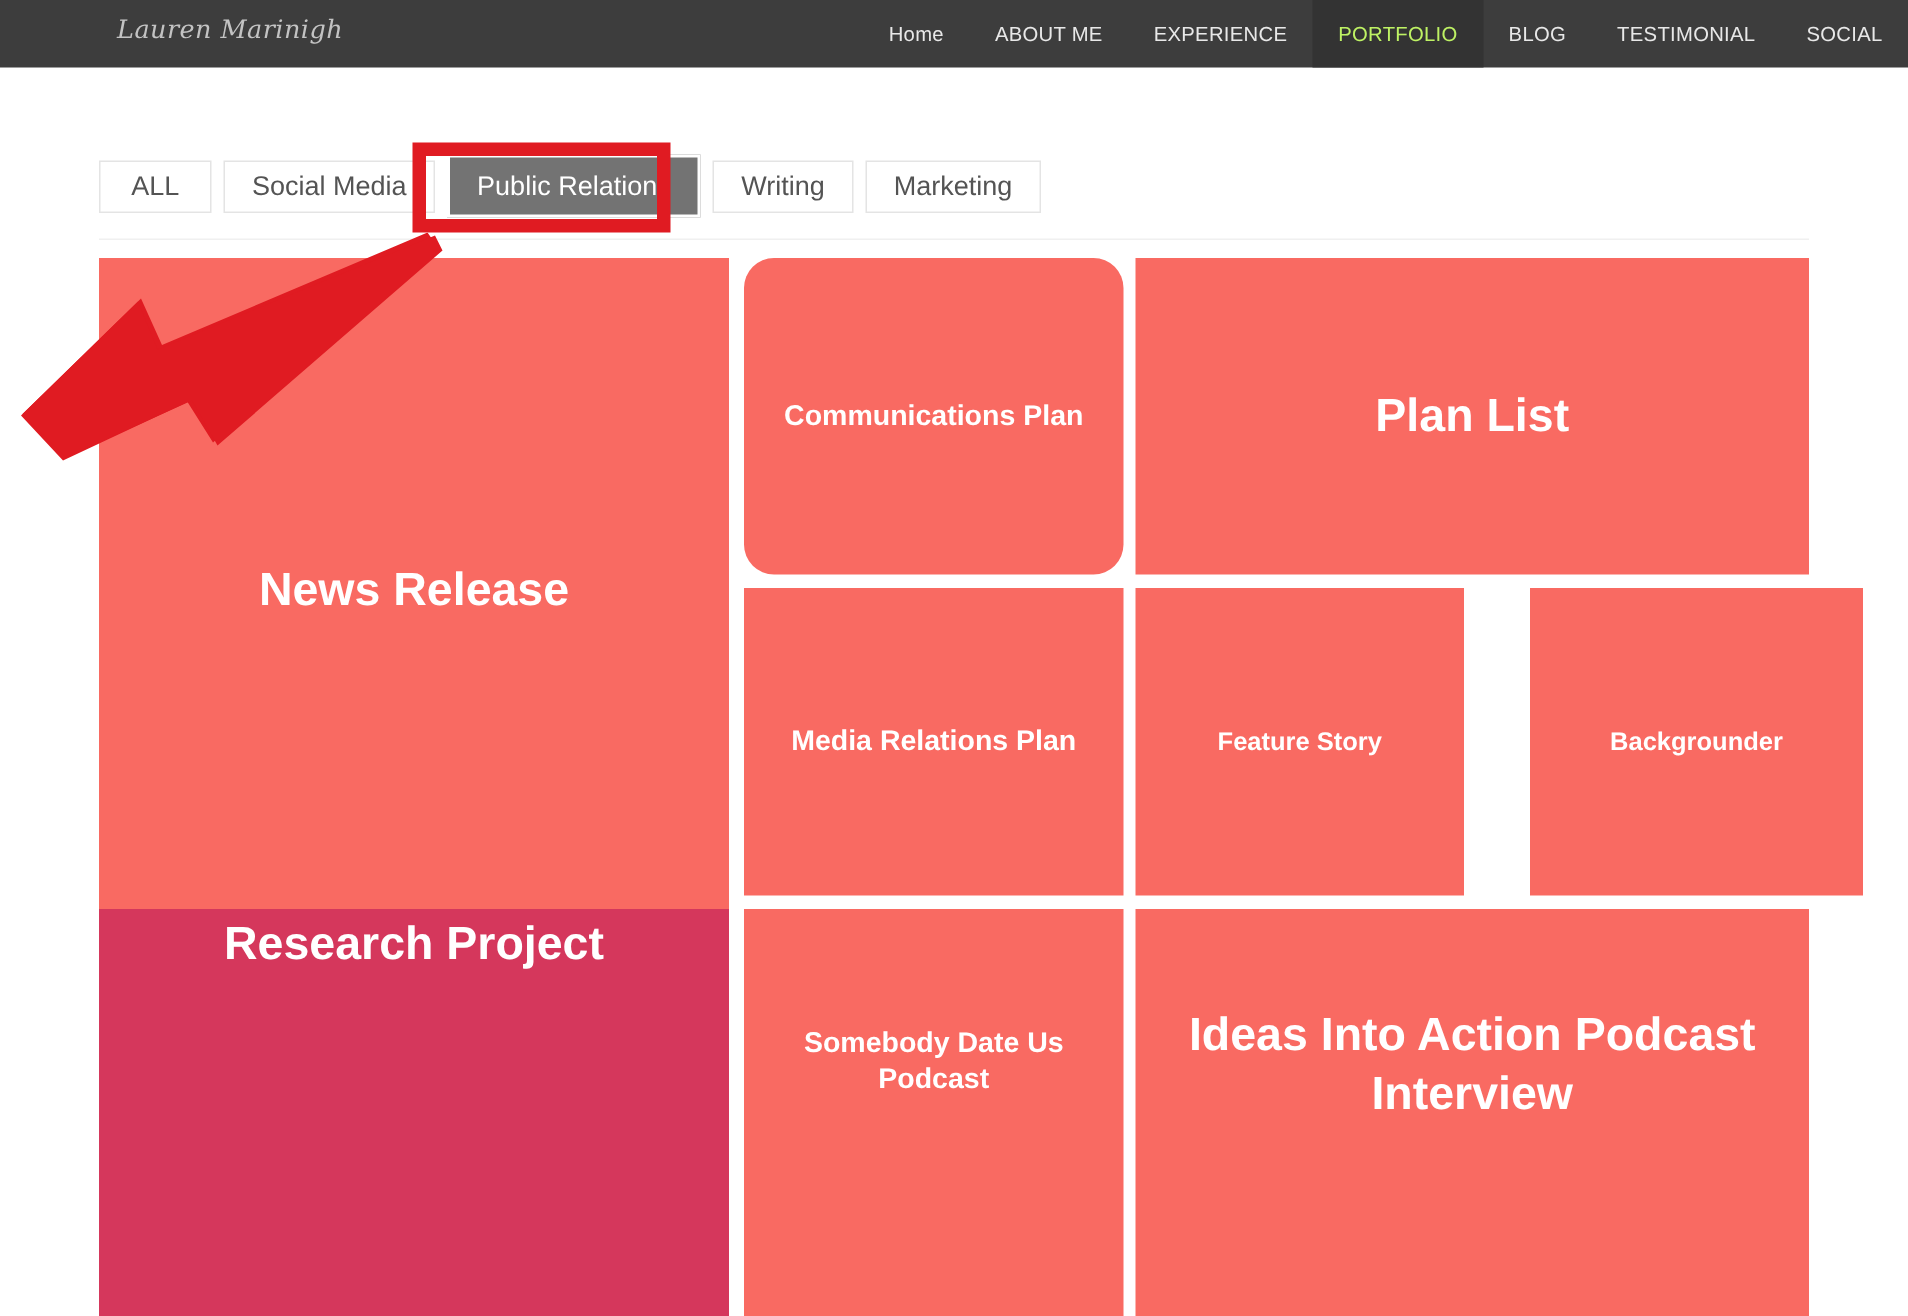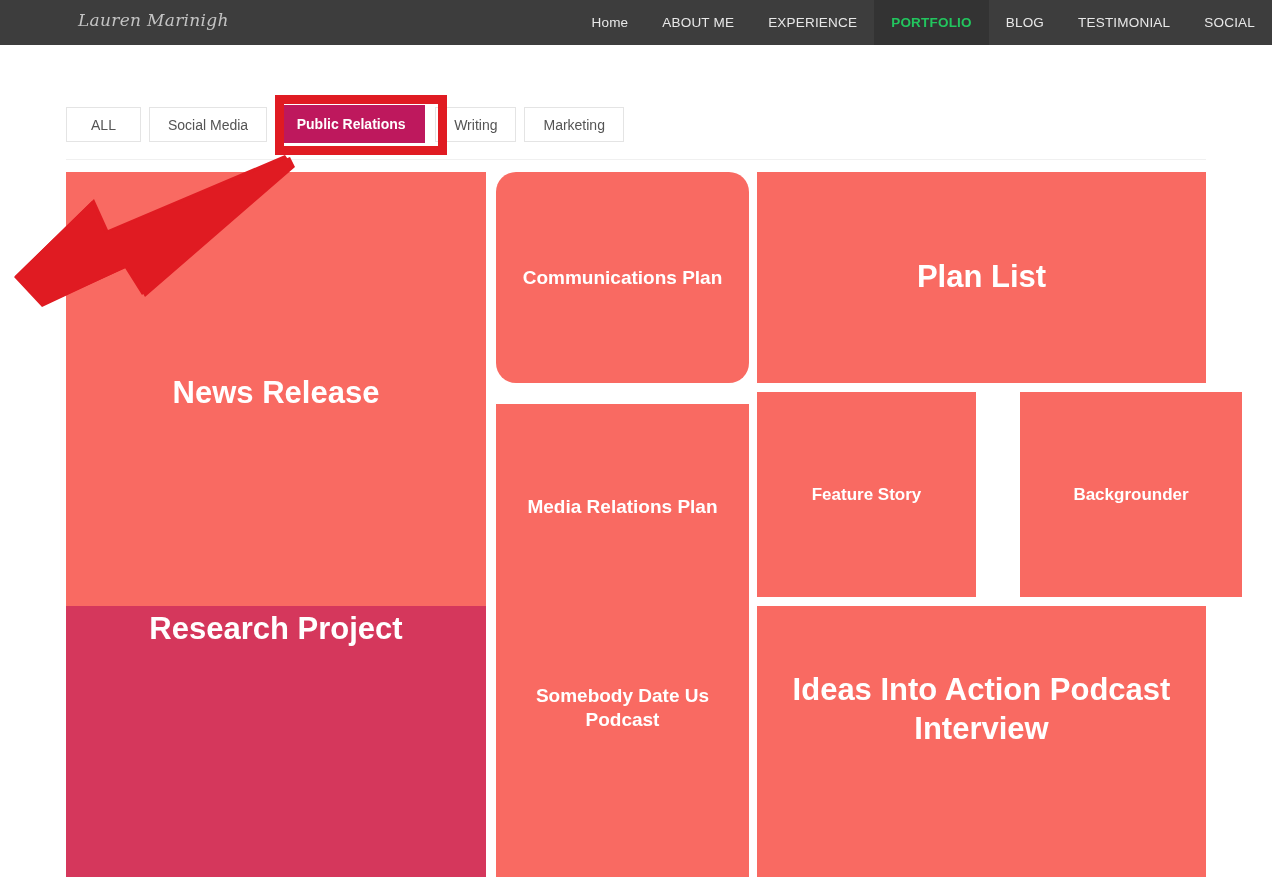--- a/index.html
+++ b/index.html
@@ -53,56 +53,54 @@
     font-size: 13.5px;
     color: #e8e8e8;
     letter-spacing: 0.2px;
     white-space: nowrap;
     cursor: pointer;
     height: 45px;
   }
 
   .nav-item.active {
     background: #333333;
-    color: #22c55e;
-    font-weight: bold;
+    color: #bef264;
   }
 
   
   .filters {
     position: absolute;
     left: 66px;
     top: 107px;
     display: flex;
     gap: 8px;
   }
 
   .filter-btn {
     height: 35px;
     min-width: 75px;
     padding: 0 18px;
     background: #ffffff;
     border: 1px solid #e4e4e4;
     color: #545454;
-    font-size: 14px;
+    font-size: 18px;
     display: flex;
     align-items: center;
     justify-content: center;
     cursor: pointer;
     white-space: nowrap;
   }
 
   .filter-btn.active {
-    background: #be185d;
+    background: #737373;
     border: 2px solid #ffffff;
     color: #ffffff;
     height: 42px;
     margin-top: -4px;
     min-width: 152px;
-    font-weight: bold;
   }
 
   
   .filter-rule {
     position: absolute;
     left: 66px;
     top: 159px;
     width: 1140px;
     height: 1px;
     background: #f0f0f0;
@@ -131,21 +129,21 @@
     overflow: hidden;
     padding: 4px;
   }
 
   .tile.crimson { background: #d5375c; }
 
   
   .t-news        { left: 0;    top: 0;   width: 420px; height: 442px; font-size: 31px; }
   .t-comm        { left: 430px; top: 0;   width: 253px; height: 211px; font-size: 19px; border-radius: 20px; }
   .t-medialist   { left: 691px; top: 0;   width: 449px; height: 211px; font-size: 31px; }
-  .t-mrplan      { left: 430px; top: 232px; width: 253px; height: 205px; font-size: 19px; }
+  .t-mrplan      { left: 430px; top: 220px; width: 253px; height: 205px; font-size: 19px; }
   .t-feature     { left: 691px; top: 220px; width: 219px; height: 205px; font-size: 17px; }
   .t-backgrounder{ left: 918px; top: 220px; width: 222px; height: 205px; font-size: 17px; margin-left: 36px; }
   .t-research    { left: 0;    top: 434px; width: 420px; height: 272px; font-size: 31px;
                    align-items: flex-start; }
   .t-somebody    { left: 430px; top: 434px; width: 253px; height: 377px; font-size: 19px;
                    align-items: flex-start; padding-top: 78px; }
   .t-ideas       { left: 691px; top: 434px; width: 449px; height: 377px; font-size: 31px;
                    align-items: flex-start; padding-top: 65px; }
 
   

